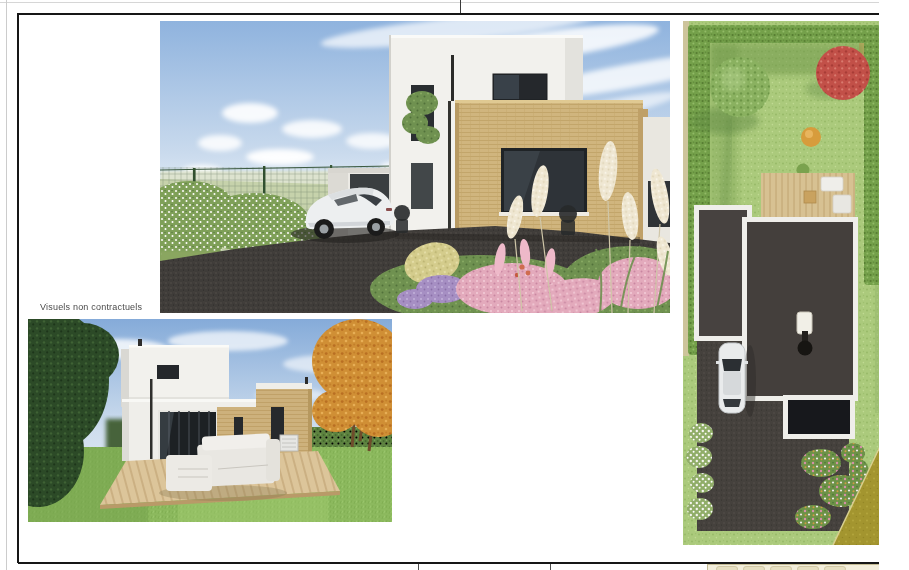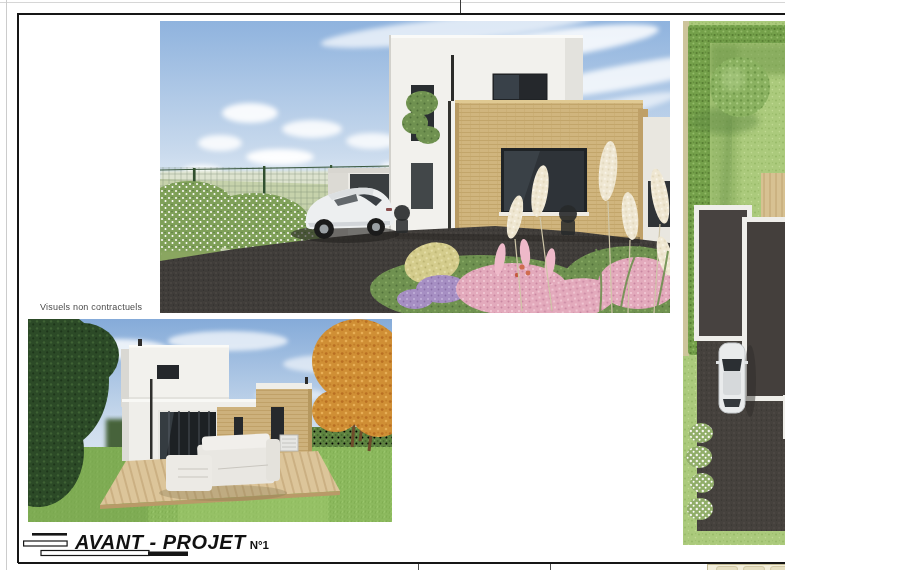--- a/index.html
+++ b/index.html
@@ -1,16 +1,16 @@
 <!DOCTYPE html>
 <html><head>
 <meta charset="utf-8">
 <style>
   html,body{margin:0;padding:0;background:#ffffff;}
-  .page{position:relative;width:785px;height:570px;background:#fff;overflow:hidden;
+  .page{position:relative;width:879px;height:570px;background:#fff;overflow:hidden;
         font-family:"Liberation Sans",sans-serif;}
   .abs{position:absolute;}
   
   .guide-v{left:6px;top:0;width:1px;height:570px;background:#cccccc;}
   .guide-h{left:0;top:2px;width:909px;height:1px;background:#d6d6d6;}
   .tick-top{left:460px;top:0;width:1px;height:13px;background:#3a3a3a;}
   
   .frame{left:17px;top:13px;width:884px;height:550px;box-sizing:border-box;
          border-top:2px solid #161616;border-left:2px solid #161616;border-right:2px solid #161616;}
   
@@ -503,33 +503,20 @@
 
     <g>
       <polygon points="213,392 213,524 150,524" fill="url(#a-road)"></polygon>
       <path d="M213,392 L150,524" stroke="#d8d08f" stroke-width="1.5"></path>
     </g>
   </svg>
   </div>
 
   <div class="abs note">Visuels non contractuels</div>
 
-  <div class="abs titlebar">
-    <div class="abs titlelogo">
-      <svg viewBox="0 0 166 28">
-        <rect x="9" y="2" width="35" height="2.6" fill="#161616"></rect>
-        <rect x="0.6" y="10" width="43.5" height="5" fill="#ffffff" stroke="#161616" stroke-width="1.2"></rect>
-        <rect x="18" y="19.5" width="108" height="5" fill="#ffffff" stroke="#161616" stroke-width="1.2"></rect>
-        <rect x="125" y="20.5" width="40" height="4.5" fill="#161616"></rect>
-      </svg>
-    </div>
-    <div class="abs title-text">
-      <span>AVANT - PROJET</span><span class="title-num">N°1</span>
-    </div>
-  </div>
 
   <div class="abs bline"></div>
   <div class="abs bdiv d1"></div>
   <div class="abs bdiv d2"></div>
   <div class="abs logo-box">
     <div class="logo-chip"></div>
     <div class="logo-chip"></div>
     <div class="logo-chip"></div>
     <div class="logo-chip"></div>
     <div class="logo-chip"></div>

